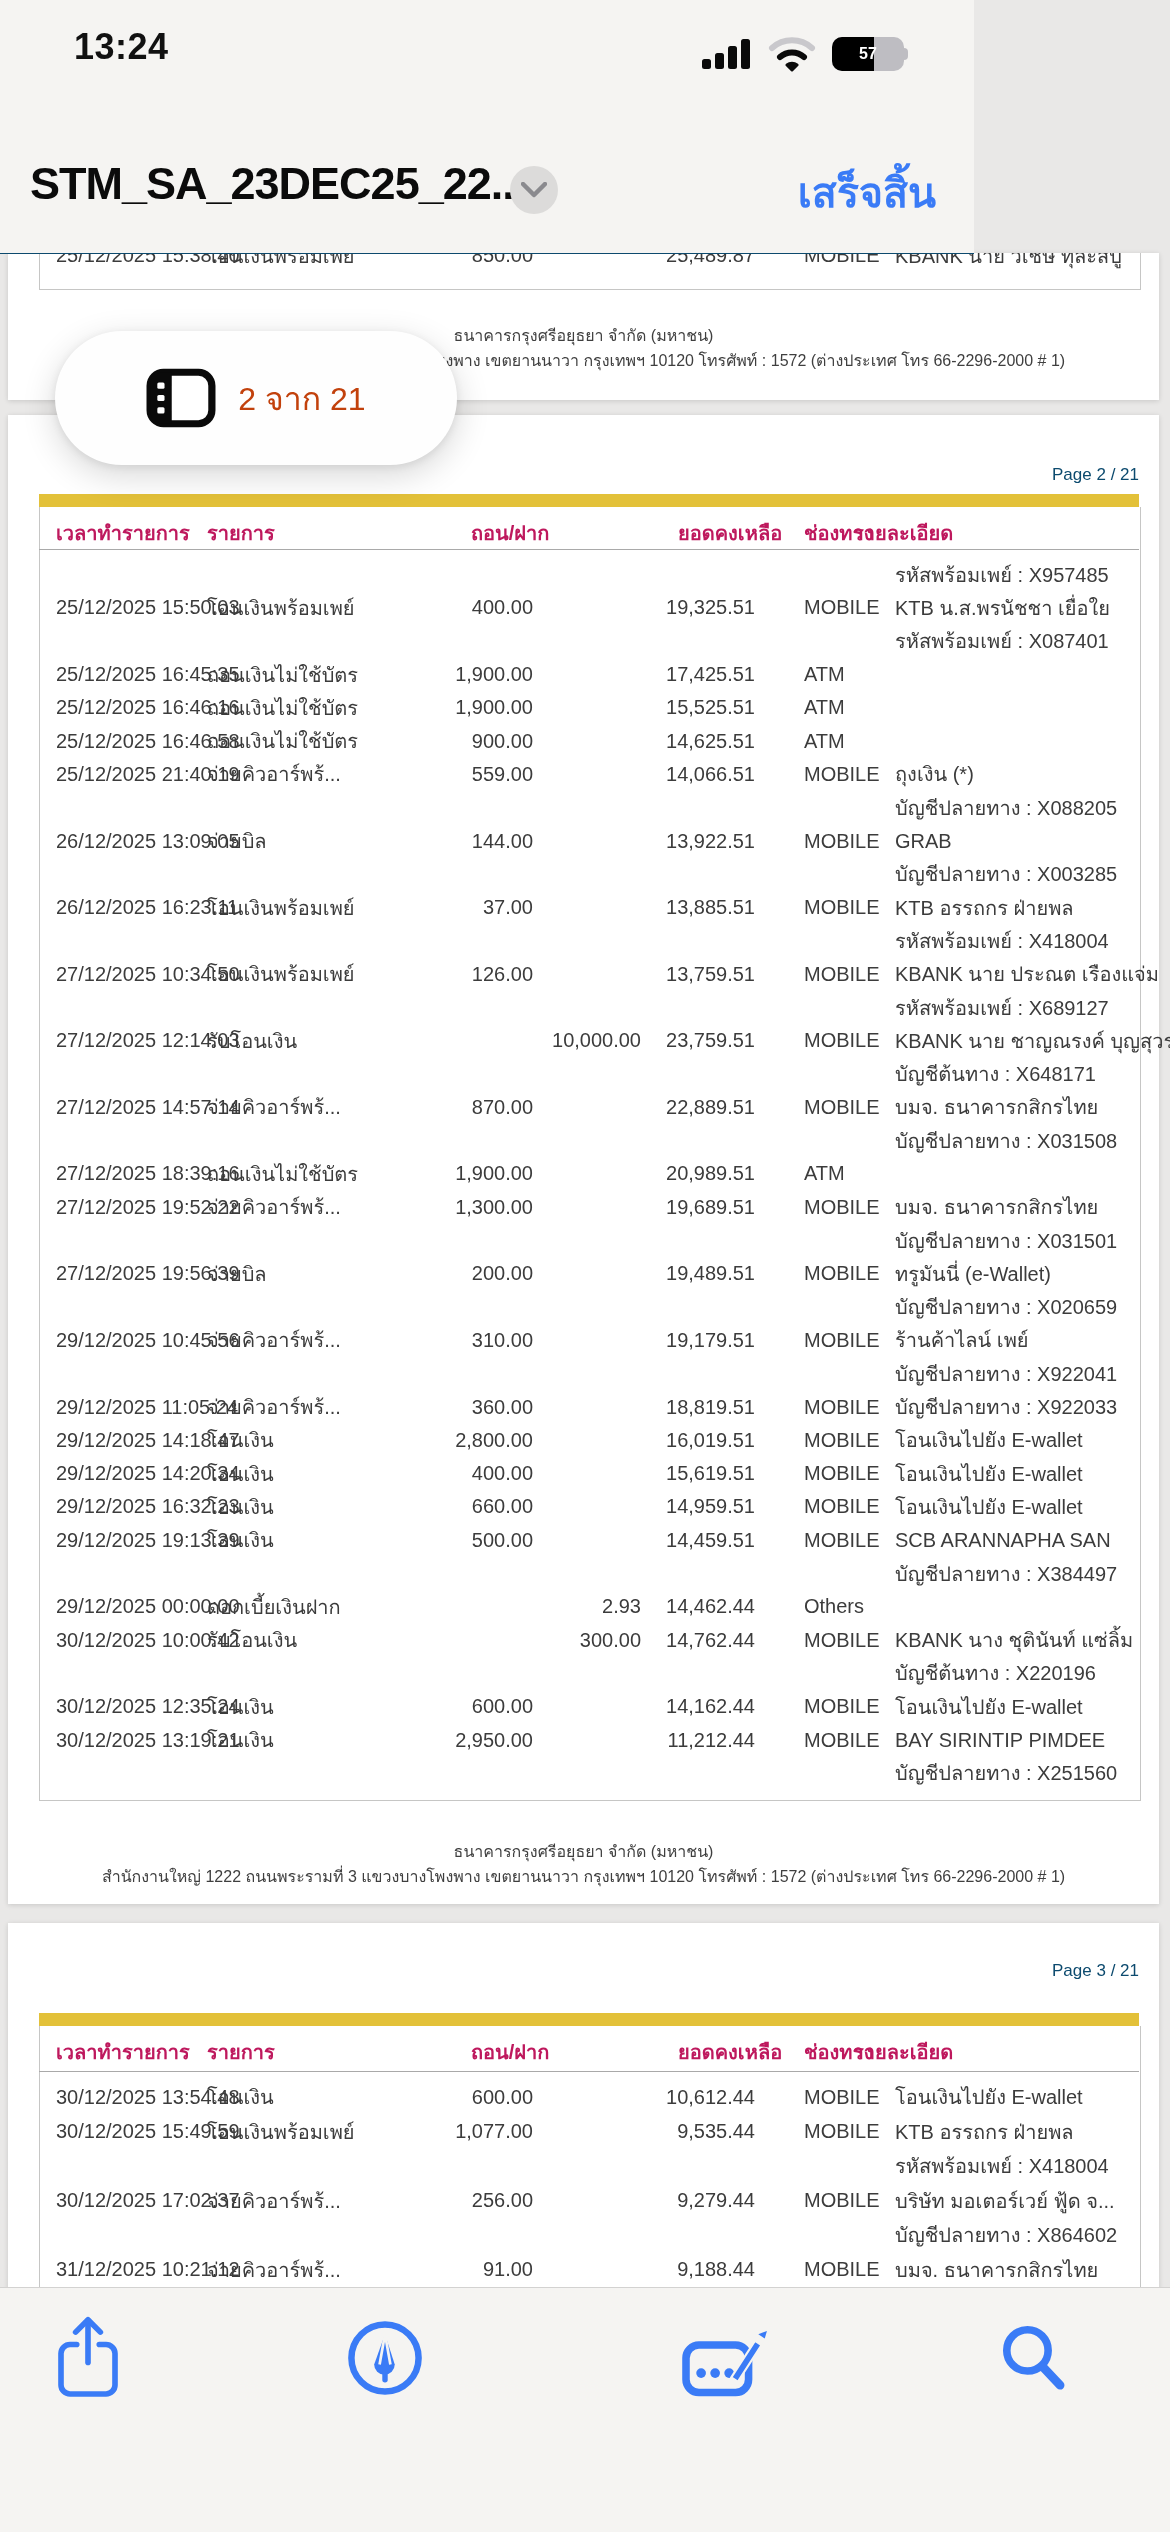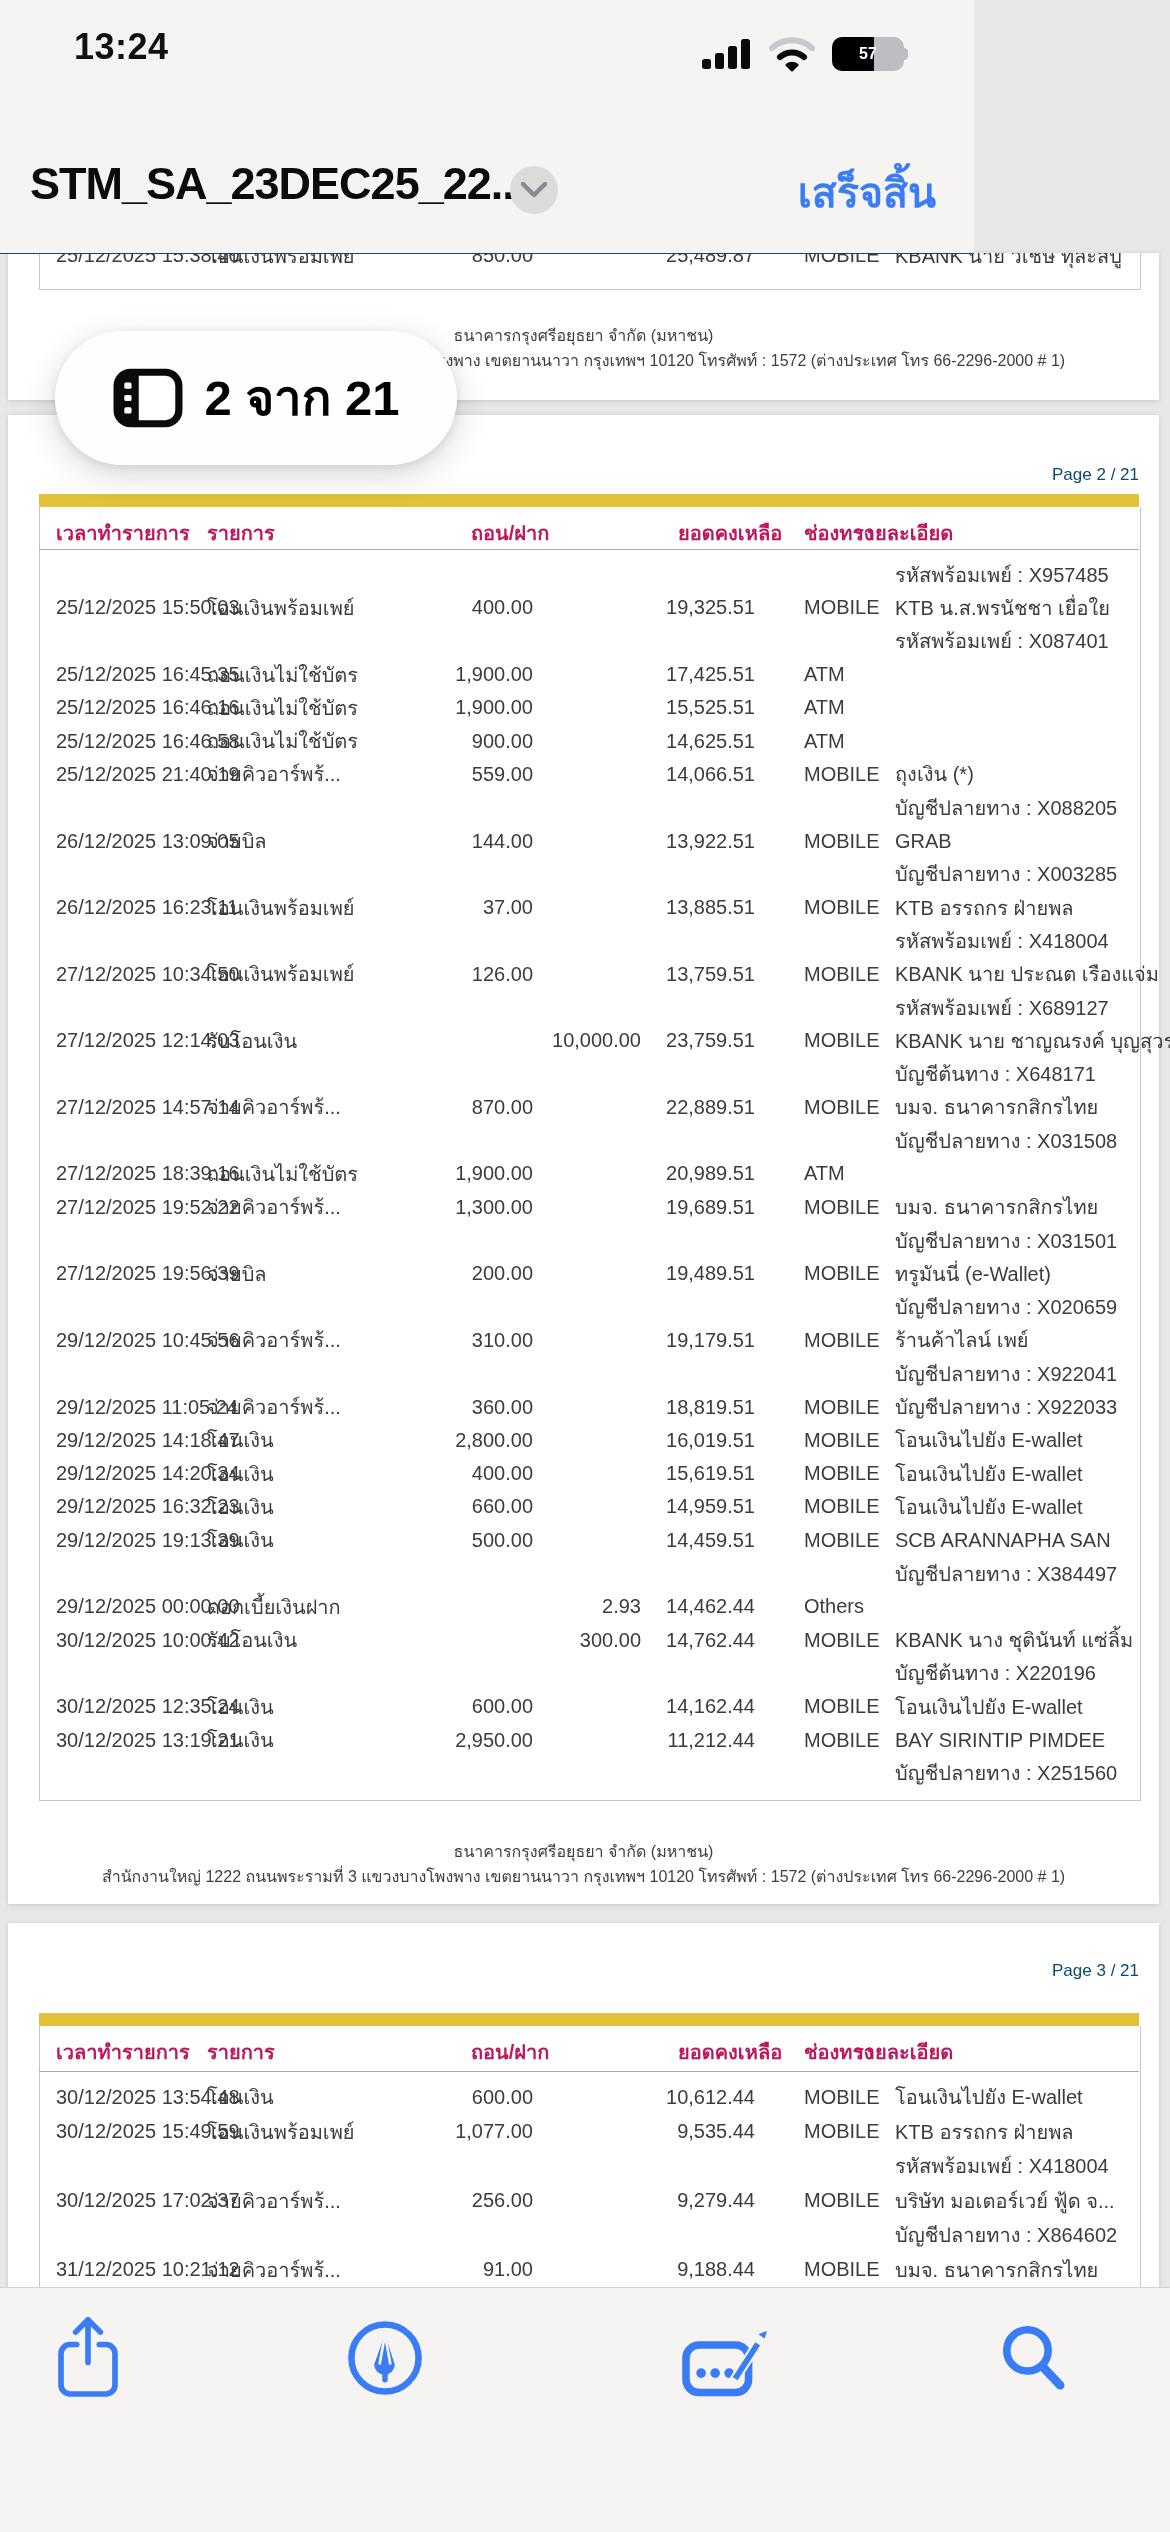--- a/index.html
+++ b/index.html
@@ -35,21 +35,21 @@
   .cell{font-size:20px;color:#3C3C3C;white-space:nowrap;overflow:visible;}
   .c-wd,.c-dp,.c-bal{text-align:right;}
   .c-ch{padding-left:49px;}
   .bank-foot{position:absolute;left:0;width:100%;text-align:center;font-size:16px;color:#3F3F3F;white-space:nowrap;}
   
   .remnant-cliprow{position:absolute;left:31px;top:0;width:1100px;height:31px;overflow:hidden;}
   .remnant-cliprow .trow{margin-top:-14px;}
   
   .chip{position:absolute;left:55px;top:331px;width:402px;height:134px;border-radius:67px;background:#FEFEFE;
     box-shadow:0 10px 34px rgba(0,0,0,.16),0 2px 8px rgba(0,0,0,.08);display:flex;align-items:center;justify-content:center;gap:22px;z-index:40;}
-  .chip-text{font-size:49px;font-weight:bold;color:#000000;}
+  .chip-text{font-size:32px;font-weight:normal;color:#c2410c;}
   
   .toolbar{position:absolute;left:0;top:2287px;width:1170px;height:245px;background:#F5F4F2;border-top:1px solid #D3D2D1;z-index:30;}
   .tool-btn{position:absolute;top:22px;width:96px;height:96px;display:flex;align-items:center;justify-content:center;background:none;border:none;padding:0;}
 </style>
 </head>
 <body>
 
 <div id="screen" style="--accent: #E3C139; --blue: #3A7BF6;">
 
   <div class="page" style="top:253px;height:147px;">

